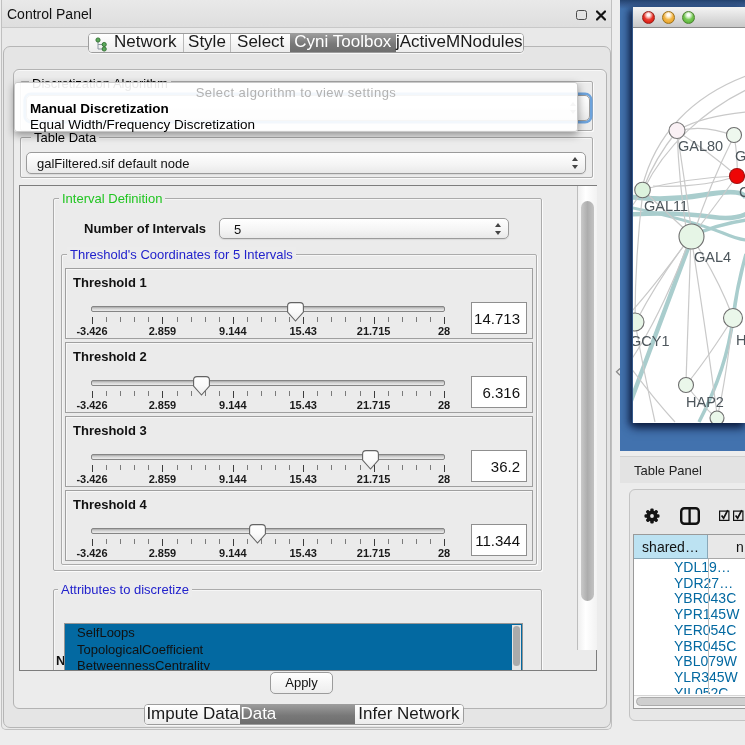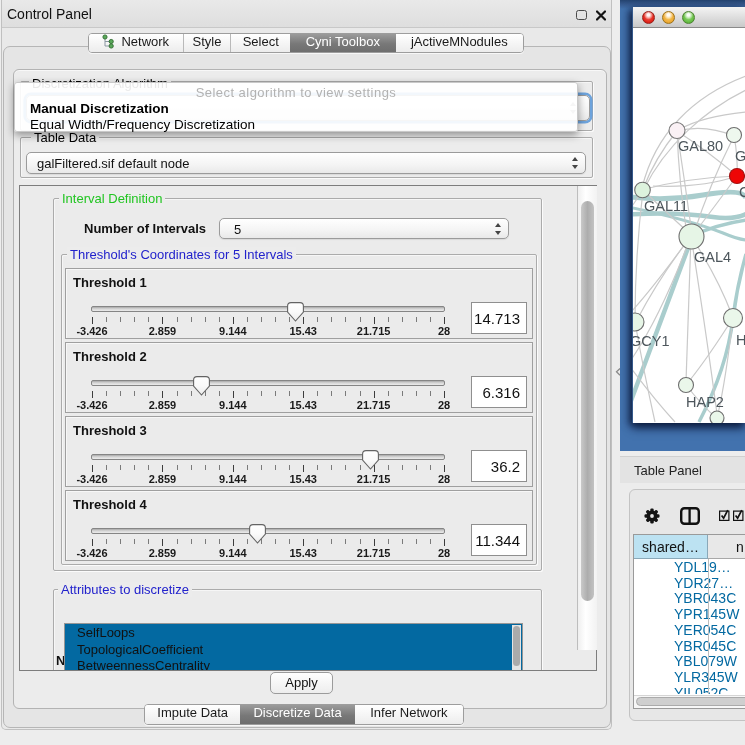--- a/index.html
+++ b/index.html
@@ -14,22 +14,22 @@
   border:1px solid #b6b6b6; border-radius:7px; }
 #titlebar { left:0; top:0; width:100%; height:28px; background:linear-gradient(#e9e9e9,#dedede);
   border-bottom:1px solid #c8c8c8; }
 #titlebar .t { position:absolute; left:5px; top:6px; font-size:14px; color:#111; }
 #floatico { left:574px; top:10px; width:11px; height:10px; border:1.6px solid #4a4a4a; border-radius:2.5px; }
 #closeico { left:594px; top:10px; width:10px; height:11px; }
 
 
 .seg { position:absolute; display:flex; background:#fff; border:1px solid #9d9d9d; border-radius:4px;
   overflow:hidden; box-shadow:0 1px 0 rgba(255,255,255,.7); }
-.seg .s { position:relative; display:flex; align-items:flex-start; justify-content:center;
-  font-size:13px; color:#1a1a1a; background:linear-gradient(#ffffff,#f2f2f2 70%,#ececec); height:100%; }
+.seg .s { position:relative; display:flex; align-items:flex-end; justify-content:center;
+  font-size:17px; color:#1a1a1a; background:linear-gradient(#ffffff,#f2f2f2 70%,#ececec); height:100%; }
 .seg .s + .s { border-left:1px solid #b9b9b9; }
 .seg .s.on { background:linear-gradient(#9b9b9b,#787878 55%,#6e6e6e); color:#fff; border-left:none; }
 .seg .s.on + .s { border-left:none; }
 
 
 #tabpanel { left:11px; top:69px; width:594px; height:640px; background:#ececec;
   border:1px solid #b3b3b3; border-radius:6px; box-shadow: inset 0 1px 0 #f8f8f8; }
 
 
 .grp { position:absolute; border:1px solid #ababab; border-radius:2px;

